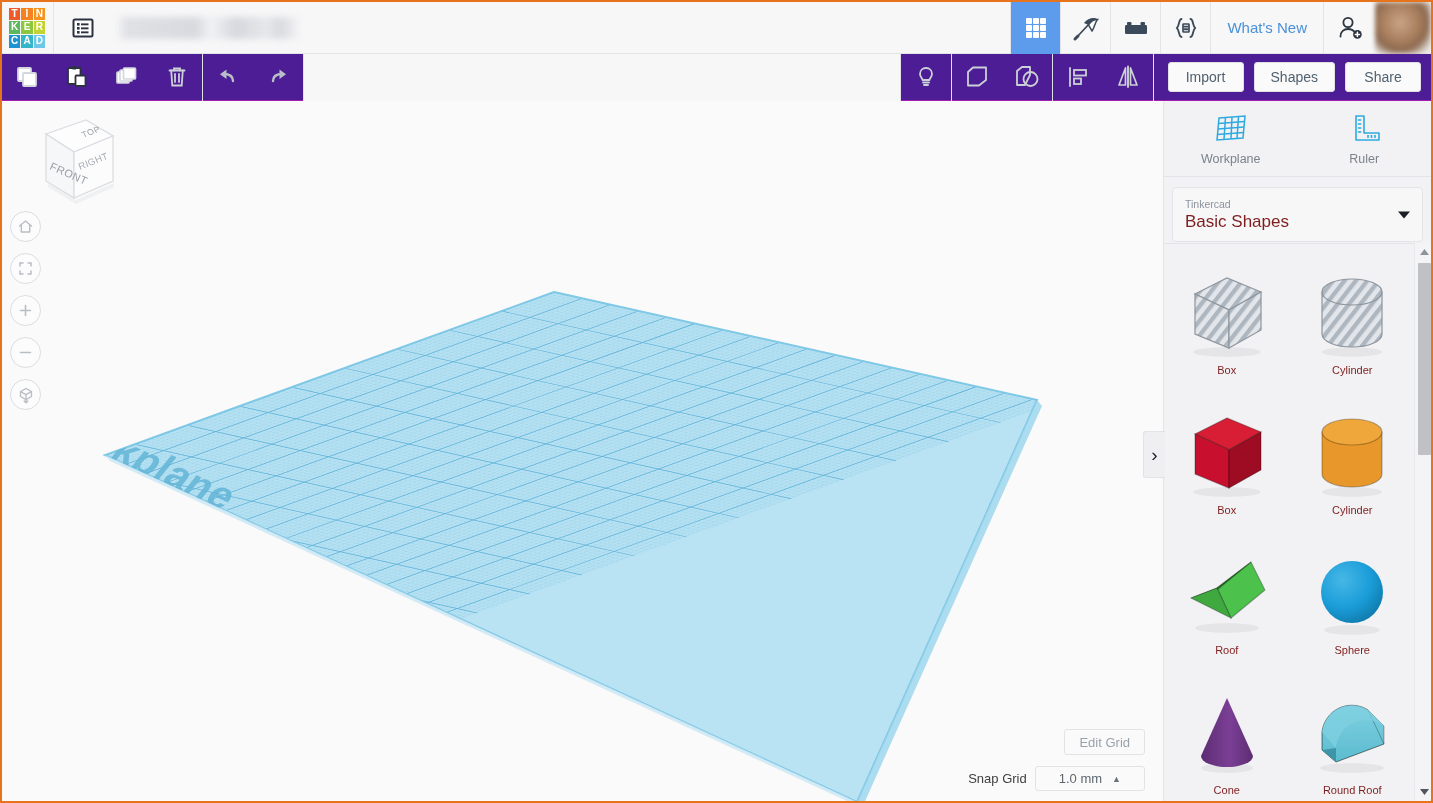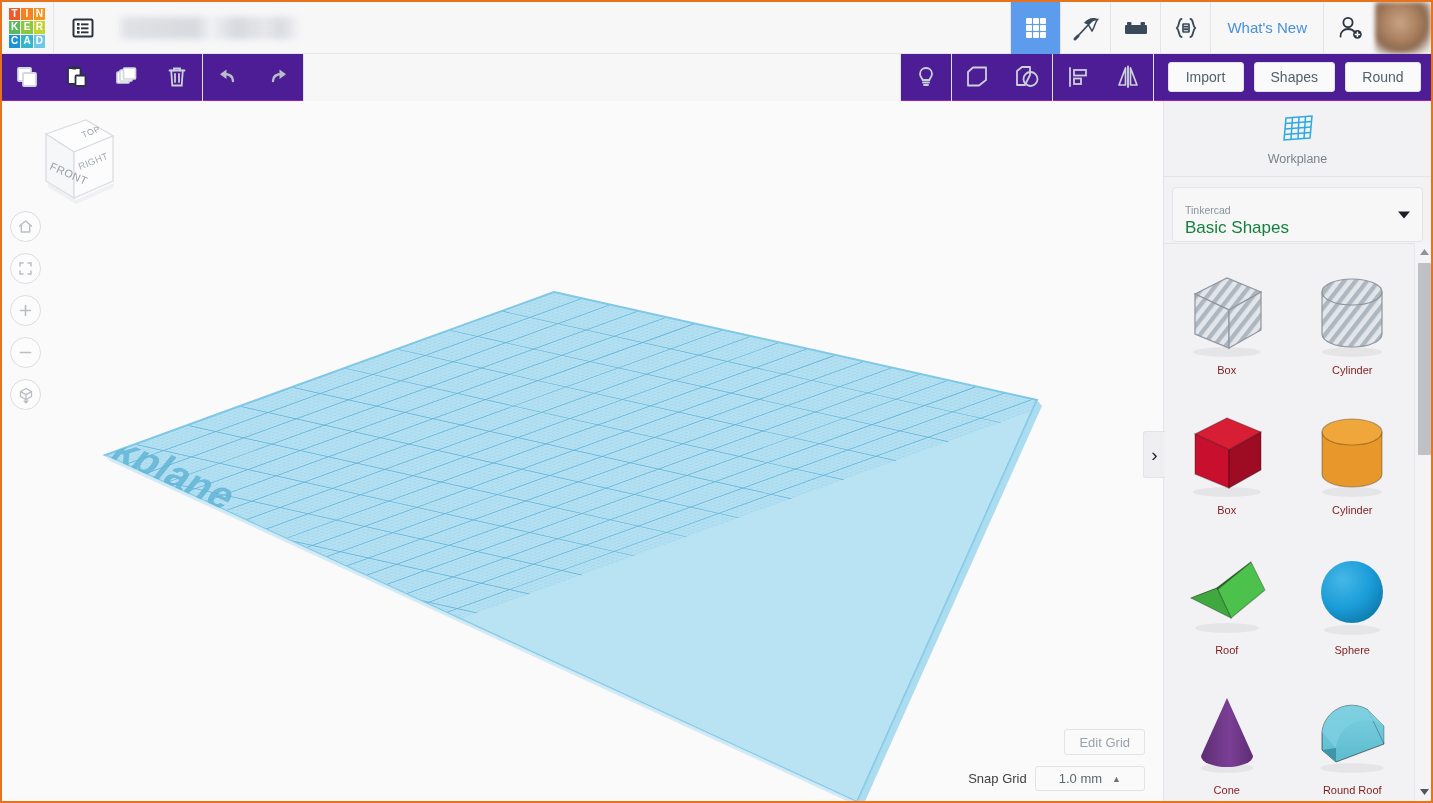--- a/index.html
+++ b/index.html
@@ -183,25 +183,25 @@
     flex: 1; display: flex; flex-direction: column;
     align-items: center; justify-content: center; gap: 6px;
     cursor: pointer;
   }
   .rtool-label { font-size: 12.5px; color: #7b838c; }
 
   .selwrap { padding: 10px 8px 8px 8px; }
   .shapesel {
     height: 55px;
     background: #f7f7f8; border: 1px solid #e3e4e8; border-radius: 4px;
-    padding: 16px 12px;
+    padding: 10px 12px;
     position: relative; cursor: pointer;
   }
   .sel-sub { font-size: 10.5px; color: #8b939c; line-height: 1.2; }
-  .sel-main { font-size: 17px; color: #15803d; line-height: 1.35; }
+  .sel-main { font-size: 17px; color: #7f1d1d; line-height: 1.35; }
   .sel-caret {
     position: absolute; right: 12px; top: 50%;
     transform: translateY(-50%);
     width: 0; height: 0;
     border-left: 6px solid transparent;
     border-right: 6px solid transparent;
     border-top: 7px solid #1c1f24;
   }
 
   .gallery {
@@ -444,21 +444,21 @@
           <path d="M14 3.5 V24" stroke="#ccd1d8" stroke-width="1.9" stroke-linecap="round"></path>
           <path d="M16.5 5 V22 L23 22 Z" fill="none" stroke="#ccd1d8" stroke-width="1.7" stroke-linejoin="round"></path>
         </svg>
       </div>
       <div class="t2-div"></div>
     </div>
 
     <div style="width:14px"></div>
     <div class="pushbtn">Import</div>
     <div class="pushbtn">Shapes</div>
-    <div class="pushbtn">Round</div>
+    <div class="pushbtn">Share</div>
   </div>
 
   <div class="viewport">
 
     <svg class="plane-svg" width="1151" height="700">
       <defs>
         <clipPath id="planeclip">
           <polygon points="552,191 1035,299 855,701 103,354"></polygon>
         </clipPath>
         <pattern id="minorgrid" width="7" height="7" patternUnits="userSpaceOnUse">
@@ -560,20 +560,30 @@
     <div class="rtools">
       <div class="rtool">
         <svg width="38" height="34" viewBox="0 0 38 34">
           <g stroke="#2eaae0" stroke-width="1.5" fill="none">
             <polygon points="7,6 33,4 31,26 5,28"></polygon>
             <path d="M13.5,5.5 L12,27.3 M20,5 L19,26.9 M26.5,4.6 L25,26.5"></path>
             <path d="M6.5,11.5 L32.5,9.5 M6,17 L32,15 M5.5,22.5 L31.5,20.5"></path>
           </g>
         </svg>
         <span class="rtool-label">Workplane</span>
+      </div>
+      <div class="rtool">
+        <svg width="38" height="34" viewBox="0 0 38 34">
+          <g stroke="#2eaae0" stroke-width="1.6" fill="none" stroke-linejoin="round">
+            <path d="M11,4 L19,4 L19,21 L34,21 L34,28 L11,28 Z"></path>
+            <path d="M12.8,8 H16.3 M12.8,12 H16.3 M12.8,16 H16.3 M12.8,20 H16.3"></path>
+            <path d="M23,23 V26 M26.5,23 V26 M30,23 V26"></path>
+          </g>
+        </svg>
+        <span class="rtool-label">Ruler</span>
       </div>
     </div>
 
     <div class="selwrap">
       <div class="shapesel">
         <div class="sel-sub">Tinkercad</div>
         <div class="sel-main">Basic Shapes</div>
         <div class="sel-caret"></div>
       </div>
     </div>

